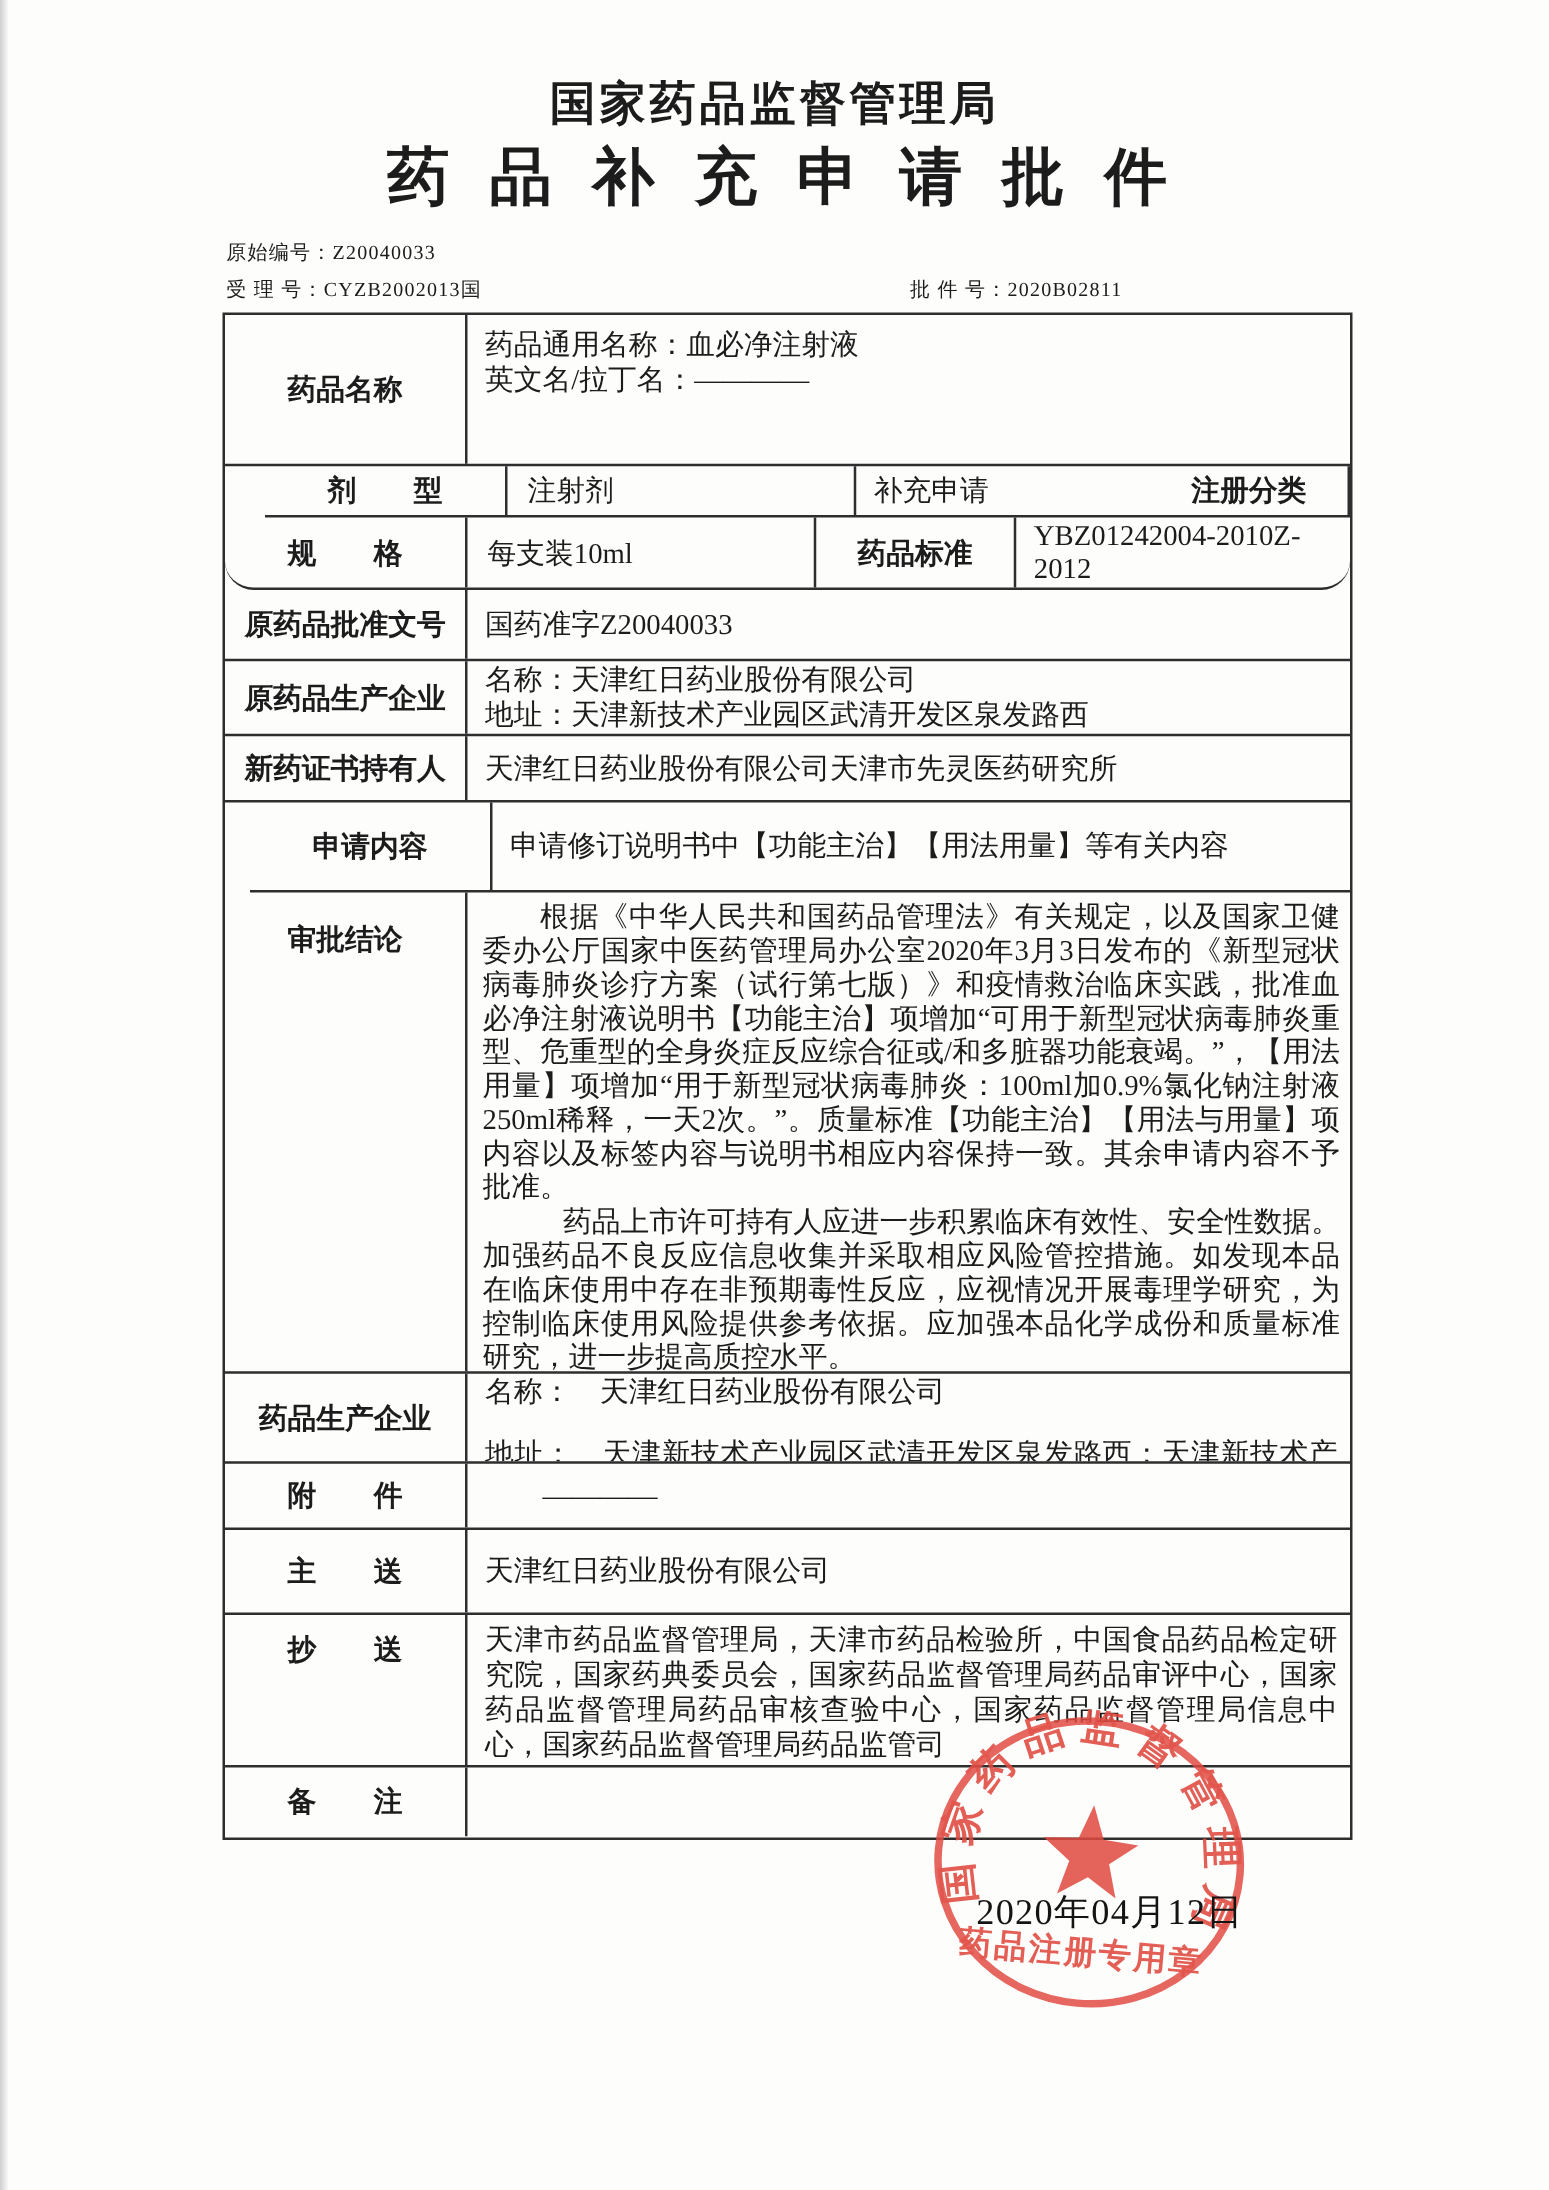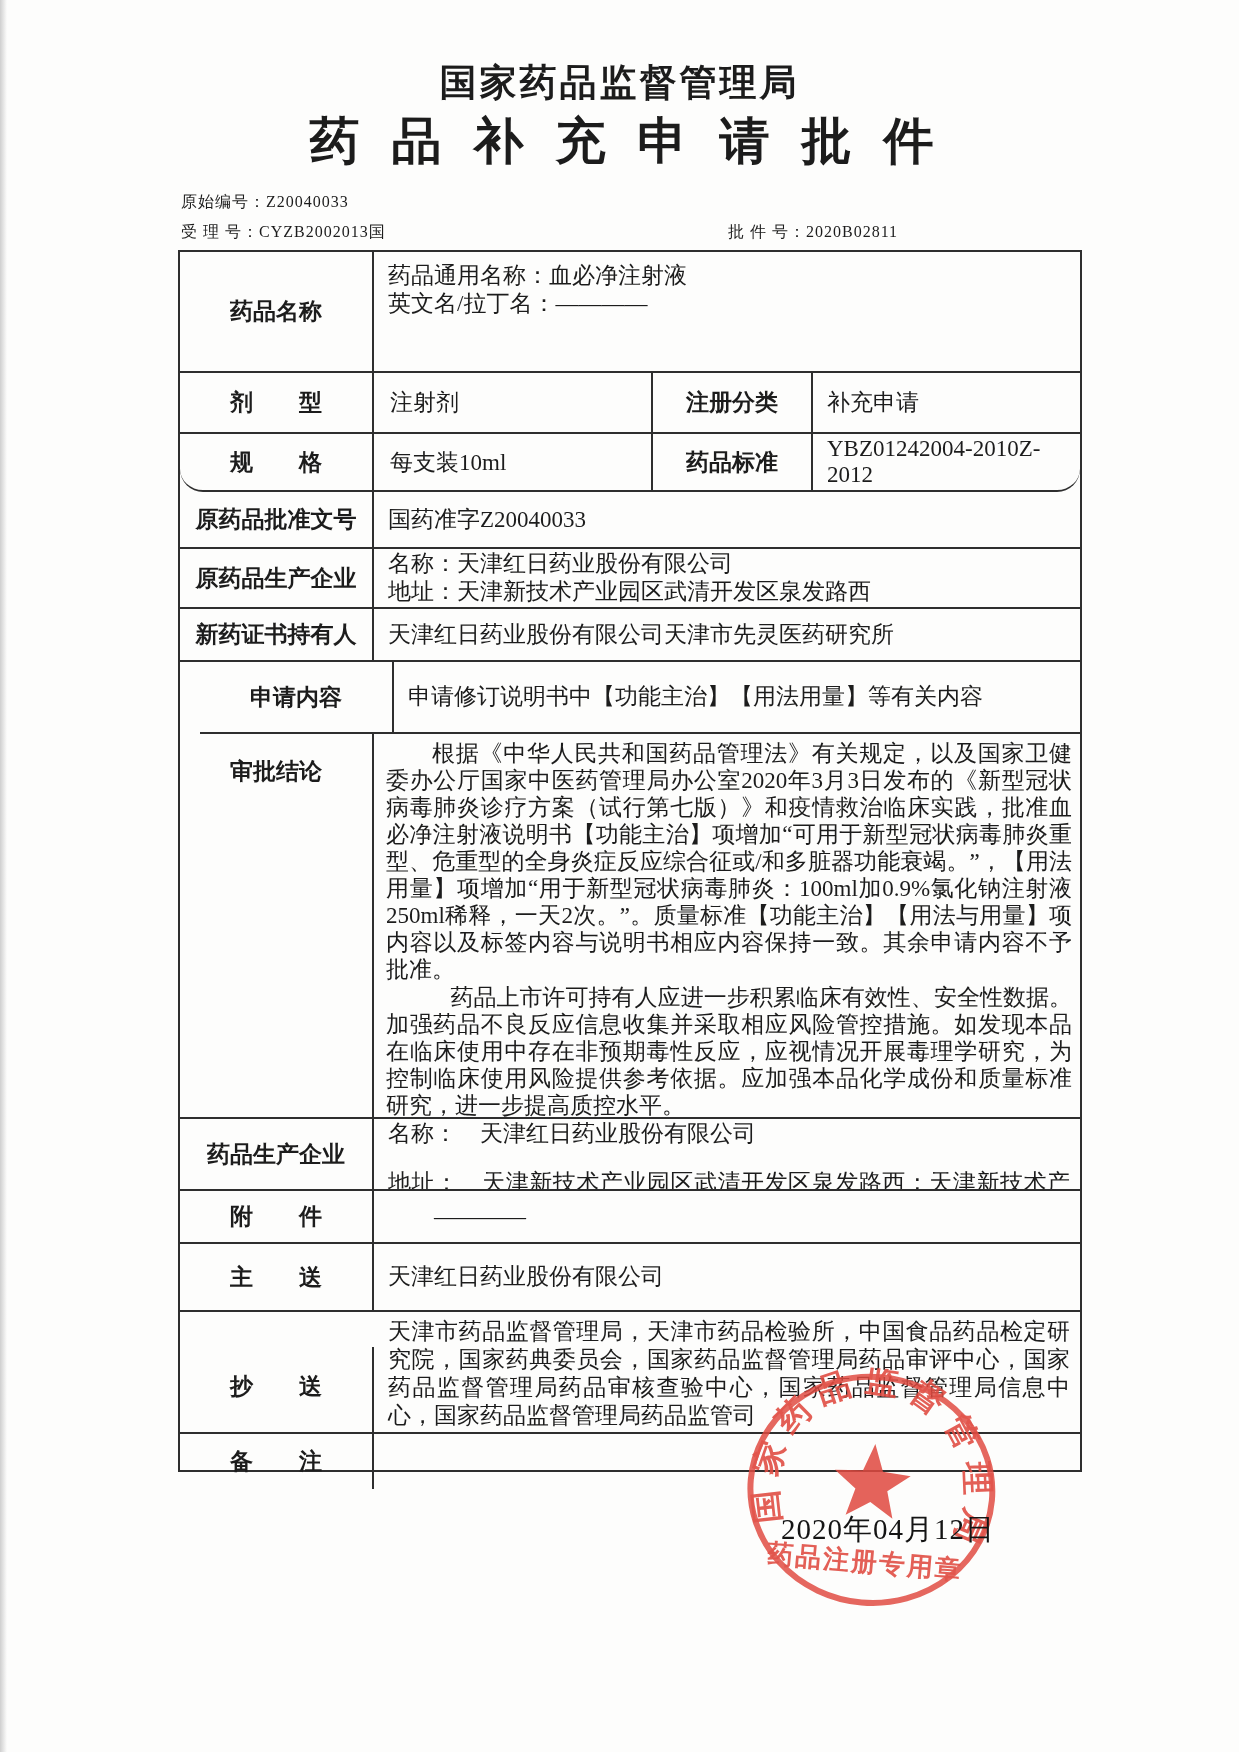--- a/index.html
+++ b/index.html
@@ -35,21 +35,21 @@
     font-size:23px;text-align:center;
   }
   .lbl.top{align-items:flex-start;padding-top:22px;}
   .content{flex:1 1 auto;padding:4px 10px 4px 14px;display:flex;flex-direction:column;justify-content:center;line-height:28px;}
   .content.topalign{justify-content:flex-start;}
   .c-val{width:279px;flex:0 0 279px;border-right:2px solid #2e2e2e;display:flex;align-items:center;padding-left:16px;}
   .l2{width:160px;flex:0 0 160px;border-right:2px solid #2e2e2e;display:flex;align-items:center;justify-content:center;
       font-weight:700;font-family:"Liberation Sans","DejaVu Sans",sans-serif;}
   .c-val2{flex:1 1 auto;display:flex;align-items:center;padding-left:14px;}
   .r1{height:121px;}
-  .r2{height:61px;}
+  .r2{height:41px;margin-left:32px;}
   .r3{height:58px;border-radius:23px;}
   .r4{height:57px;}
   .r5{height:60px;}
   .r6{height:53px;}
   .r7{height:72px;margin-left:20px;}
   .r8{height:385px;}
   .r9{height:72px;}
   .r10{height:53px;}
   .r11{height:68px;}
   .r12{height:122px;}
@@ -89,22 +89,22 @@
       <div class="cell lbl">药品名称</div>
       <div class="cell content topalign" style="padding-top:10px;">
         <div>药品通用名称：血必净注射液</div>
         <div>英文名/拉丁名：————</div>
       </div>
     </div>
 
     <div class="row r2">
       <div class="cell lbl">剂　　型</div>
       <div class="cell c-val">注射剂</div>
+      <div class="cell c-val2">补充申请</div>
       <div class="cell l2">注册分类</div>
-      <div class="cell c-val2">补充申请</div>
     </div>
 
     <div class="row r3">
       <div class="cell lbl">规　　格</div>
       <div class="cell c-val">每支装10ml</div>
       <div class="cell l2">药品标准</div>
       <div class="cell c-val2">YBZ01242004-2010Z-2012</div>
     </div>
 
     <div class="row r4">
@@ -150,21 +150,21 @@
       <div class="cell lbl">附　　件</div>
       <div class="cell content" style="padding-left:60px;">————</div>
     </div>
 
     <div class="row r11">
       <div class="cell lbl">主　　送</div>
       <div class="cell content">天津红日药业股份有限公司</div>
     </div>
 
     <div class="row r12">
-      <div class="cell lbl" style="align-items:flex-start;padding-top:24px;margin-top:35px;">抄　　送</div>
+      <div class="cell lbl" style="align-items:flex-start;padding-top:12px;">抄　　送</div>
       <div class="cell content topalign cc-text" style="padding-top:6px;">天津市药品监督管理局，天津市药品检验所，中国食品药品检定研究院，国家药典委员会，国家药品监督管理局药品审评中心，国家药品监督管理局药品审核查验中心，国家药品监督管理局信息中心，国家药品监督管理局药品监管司</div>
     </div>
 
     <div class="row r13">
       <div class="cell lbl">备　　注</div>
       <div class="cell content"></div>
     </div>
 
   </div>
 

